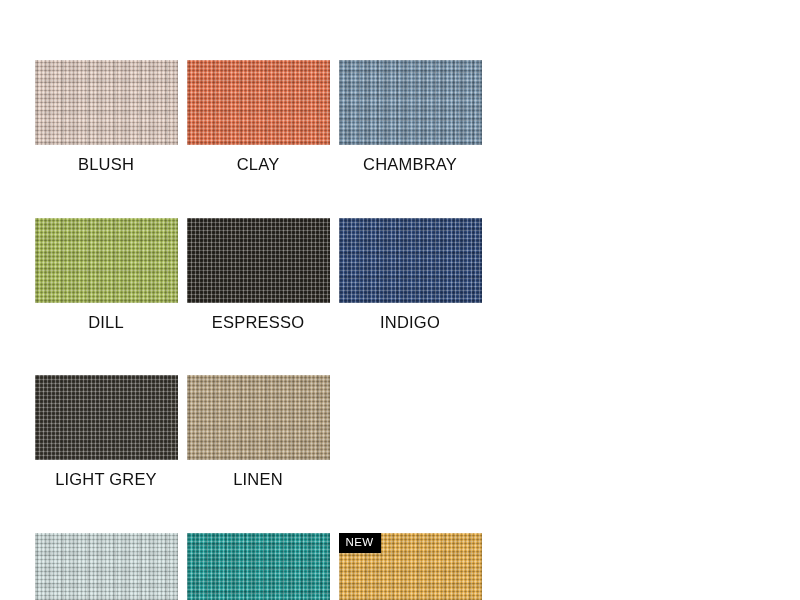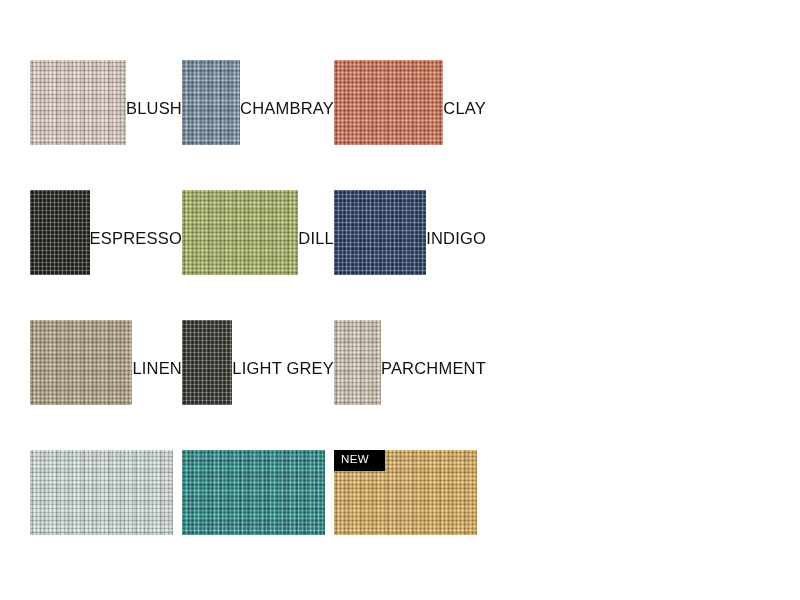--- a/index.html
+++ b/index.html
@@ -32,21 +32,21 @@
     gap: 45px;
   }
   .swatch-row {
     display: flex;
     flex-direction: row;
     gap: 0px;
   }
   .swatch-cell {
     width: 152px;
     display: flex;
-    flex-direction: row;
+    flex-direction: column;
     align-items: center;
   }
   .swatch-tile {
     position: relative;
     width: 143px;
     height: 85px;
     overflow: hidden;
     background-color: #cccccc;
     background-repeat: repeat;
   }
@@ -112,70 +112,66 @@
   }
   .new-badge {
     position: absolute;
     top: 0;
     left: 0;
     background: #000000;
     color: #ffffff;
     font-size: 11.5px;
     font-weight: 400;
     letter-spacing: 0.4px;
-    padding: 4px 16px 5px 7px;
+    padding: 4px 7px 5px 7px;
     z-index: 5;
     line-height: 1;
   }
 </style>
 </head>
 <body>
 
 <div id="swatch-board">
   <div class="swatch-grid">
       <div class="swatch-row">
         <div class="swatch-cell">
           <div class="swatch-tile" style="background-color: rgb(226, 205, 193);"></div>
           <div class="swatch-label">BLUSH</div>
         </div>
         <div class="swatch-cell">
+          <div class="swatch-tile" style="background-color: rgb(232, 113, 74);"></div>
+          <div class="swatch-label">CLAY</div>
+        </div>
+        <div class="swatch-cell">
           <div class="swatch-tile flecked" style="background-color: rgb(125, 155, 180);"></div>
           <div class="swatch-label">CHAMBRAY</div>
-        </div>
-        <div class="swatch-cell">
-          <div class="swatch-tile" style="background-color: rgb(232, 113, 74);"></div>
-          <div class="swatch-label">CLAY</div>
         </div>
       </div>
       <div class="swatch-row">
         <div class="swatch-cell">
+          <div class="swatch-tile" style="background-color: rgb(168, 188, 86);"></div>
+          <div class="swatch-label">DILL</div>
+        </div>
+        <div class="swatch-cell">
           <div class="swatch-tile" style="background-color: rgb(44, 41, 35);"></div>
           <div class="swatch-label">ESPRESSO</div>
-        </div>
-        <div class="swatch-cell">
-          <div class="swatch-tile" style="background-color: rgb(168, 188, 86);"></div>
-          <div class="swatch-label">DILL</div>
         </div>
         <div class="swatch-cell">
           <div class="swatch-tile flecked" style="background-color: rgb(47, 75, 126);"></div>
           <div class="swatch-label">INDIGO</div>
         </div>
       </div>
       <div class="swatch-row">
         <div class="swatch-cell">
-          <div class="swatch-tile" style="background-color: rgb(185, 165, 131);"></div>
-          <div class="swatch-label">LINEN</div>
-        </div>
-        <div class="swatch-cell">
           <div class="swatch-tile" style="background-color: rgb(61, 58, 51);"></div>
           <div class="swatch-label">LIGHT GREY</div>
         </div>
         <div class="swatch-cell">
-          <div class="swatch-tile" style="background-color: rgb(211, 198, 178);"></div>
-          <div class="swatch-label">PARCHMENT</div>
+          <div class="swatch-tile" style="background-color: rgb(185, 165, 131);"></div>
+          <div class="swatch-label">LINEN</div>
         </div>
       </div>
       <div class="swatch-row">
         <div class="swatch-cell">
           <div class="swatch-tile" style="background-color: rgb(207, 222, 221);"></div>
         </div>
         <div class="swatch-cell">
           <div class="swatch-tile flecked" style="background-color: rgb(35, 160, 155);"></div>
         </div>
         <div class="swatch-cell">

